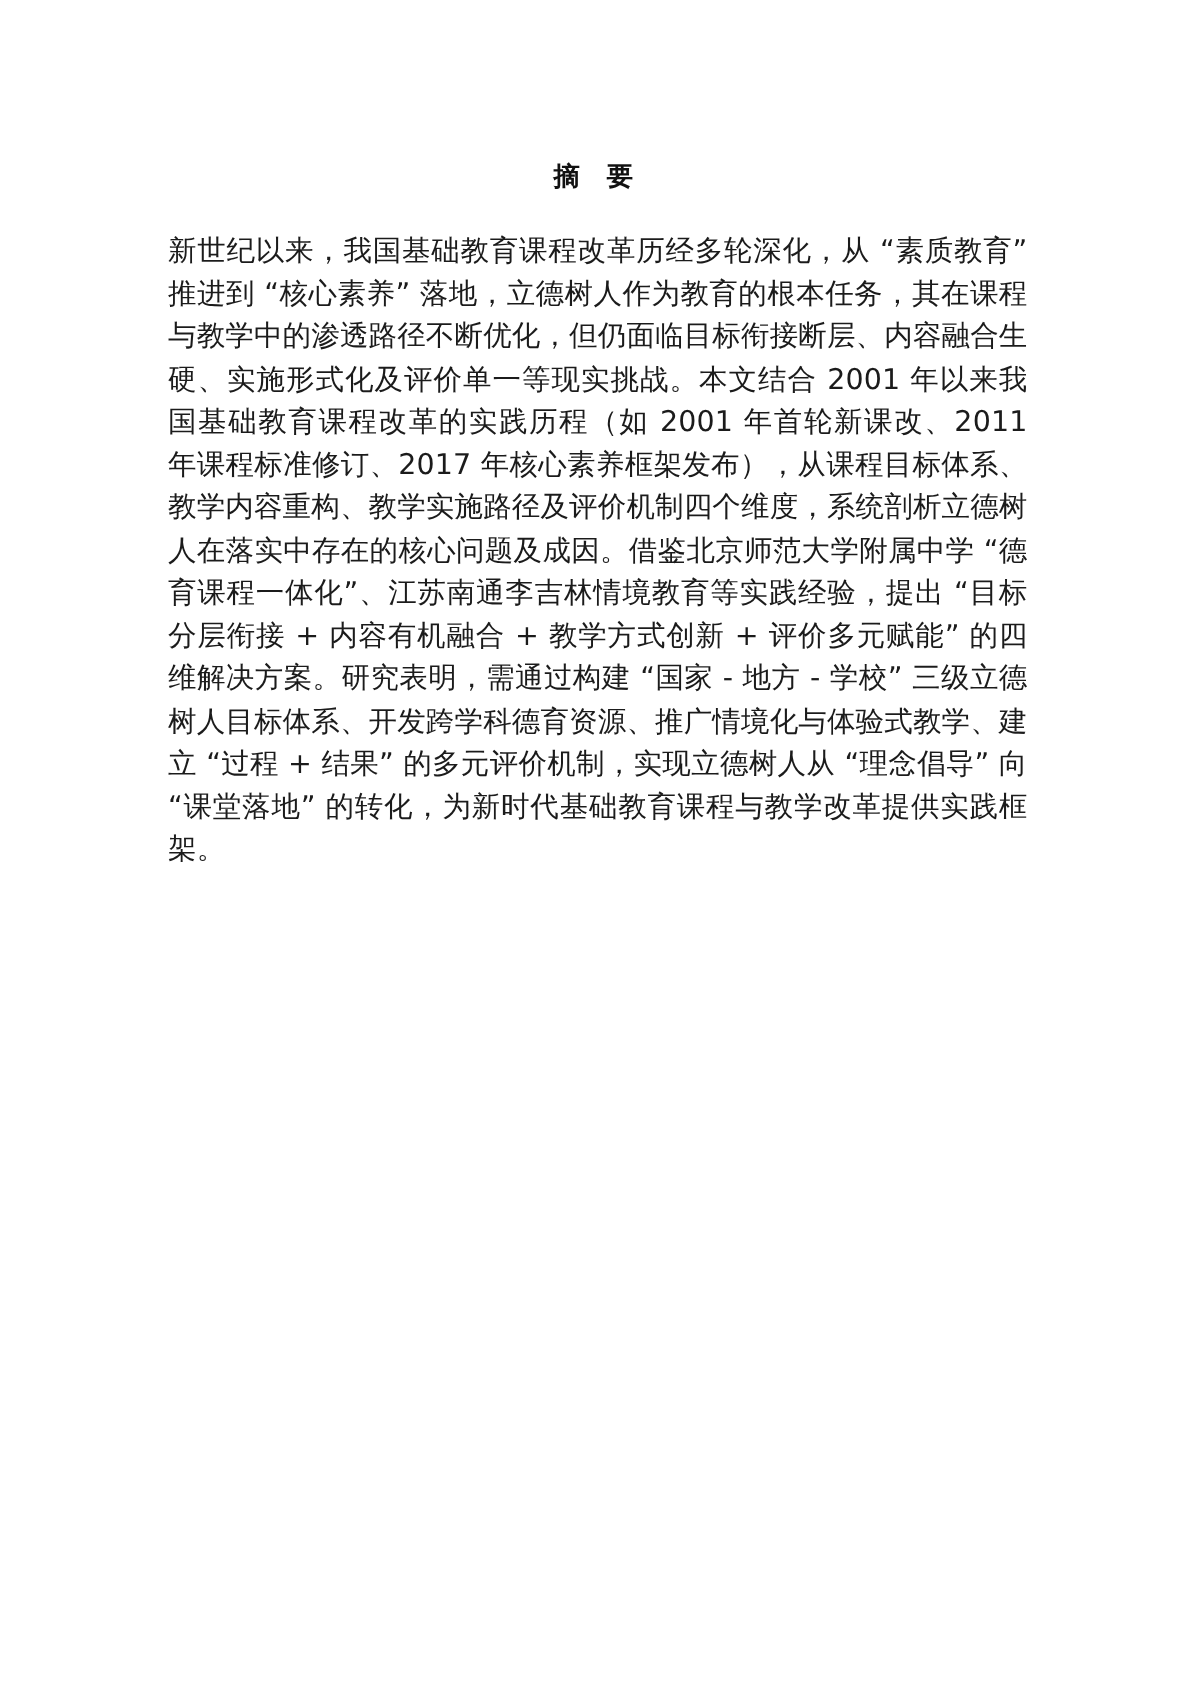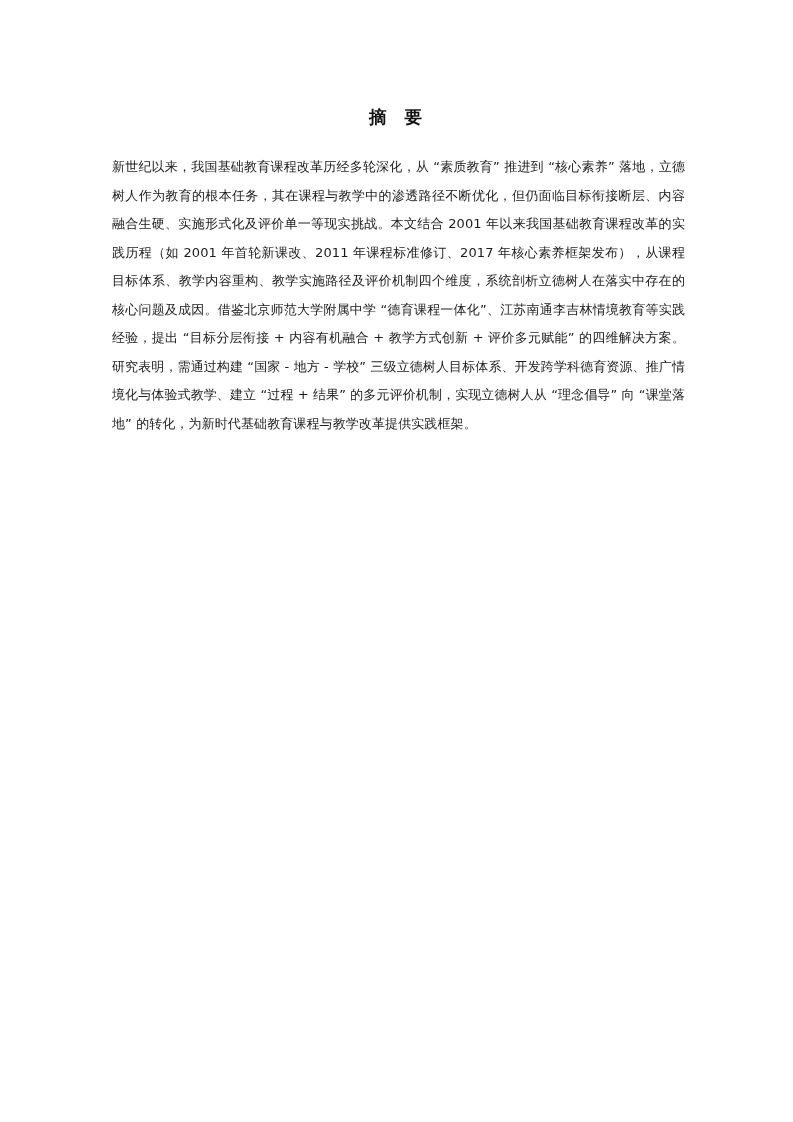--- a/index.html
+++ b/index.html
@@ -33,21 +33,21 @@
   .doc-title {
     text-align: center;
     font-size: 17.5px;
     font-weight: bold;
     letter-spacing: 6px;
     color: #111111;
     margin: 0 0 24px 0;
     font-family: "DejaVu Sans", "Liberation Sans", sans-serif;
   }
   .abstract-body {
-    font-size: 13px;
+    font-size: 19px;
     line-height: 28.5px;
     color: #1b1b1b;
     text-align: justify;
     text-justify: inter-ideograph;
     letter-spacing: 0.1px;
   }
   .abstract-body p {
     margin: 0;
     text-indent: 0;
   }

